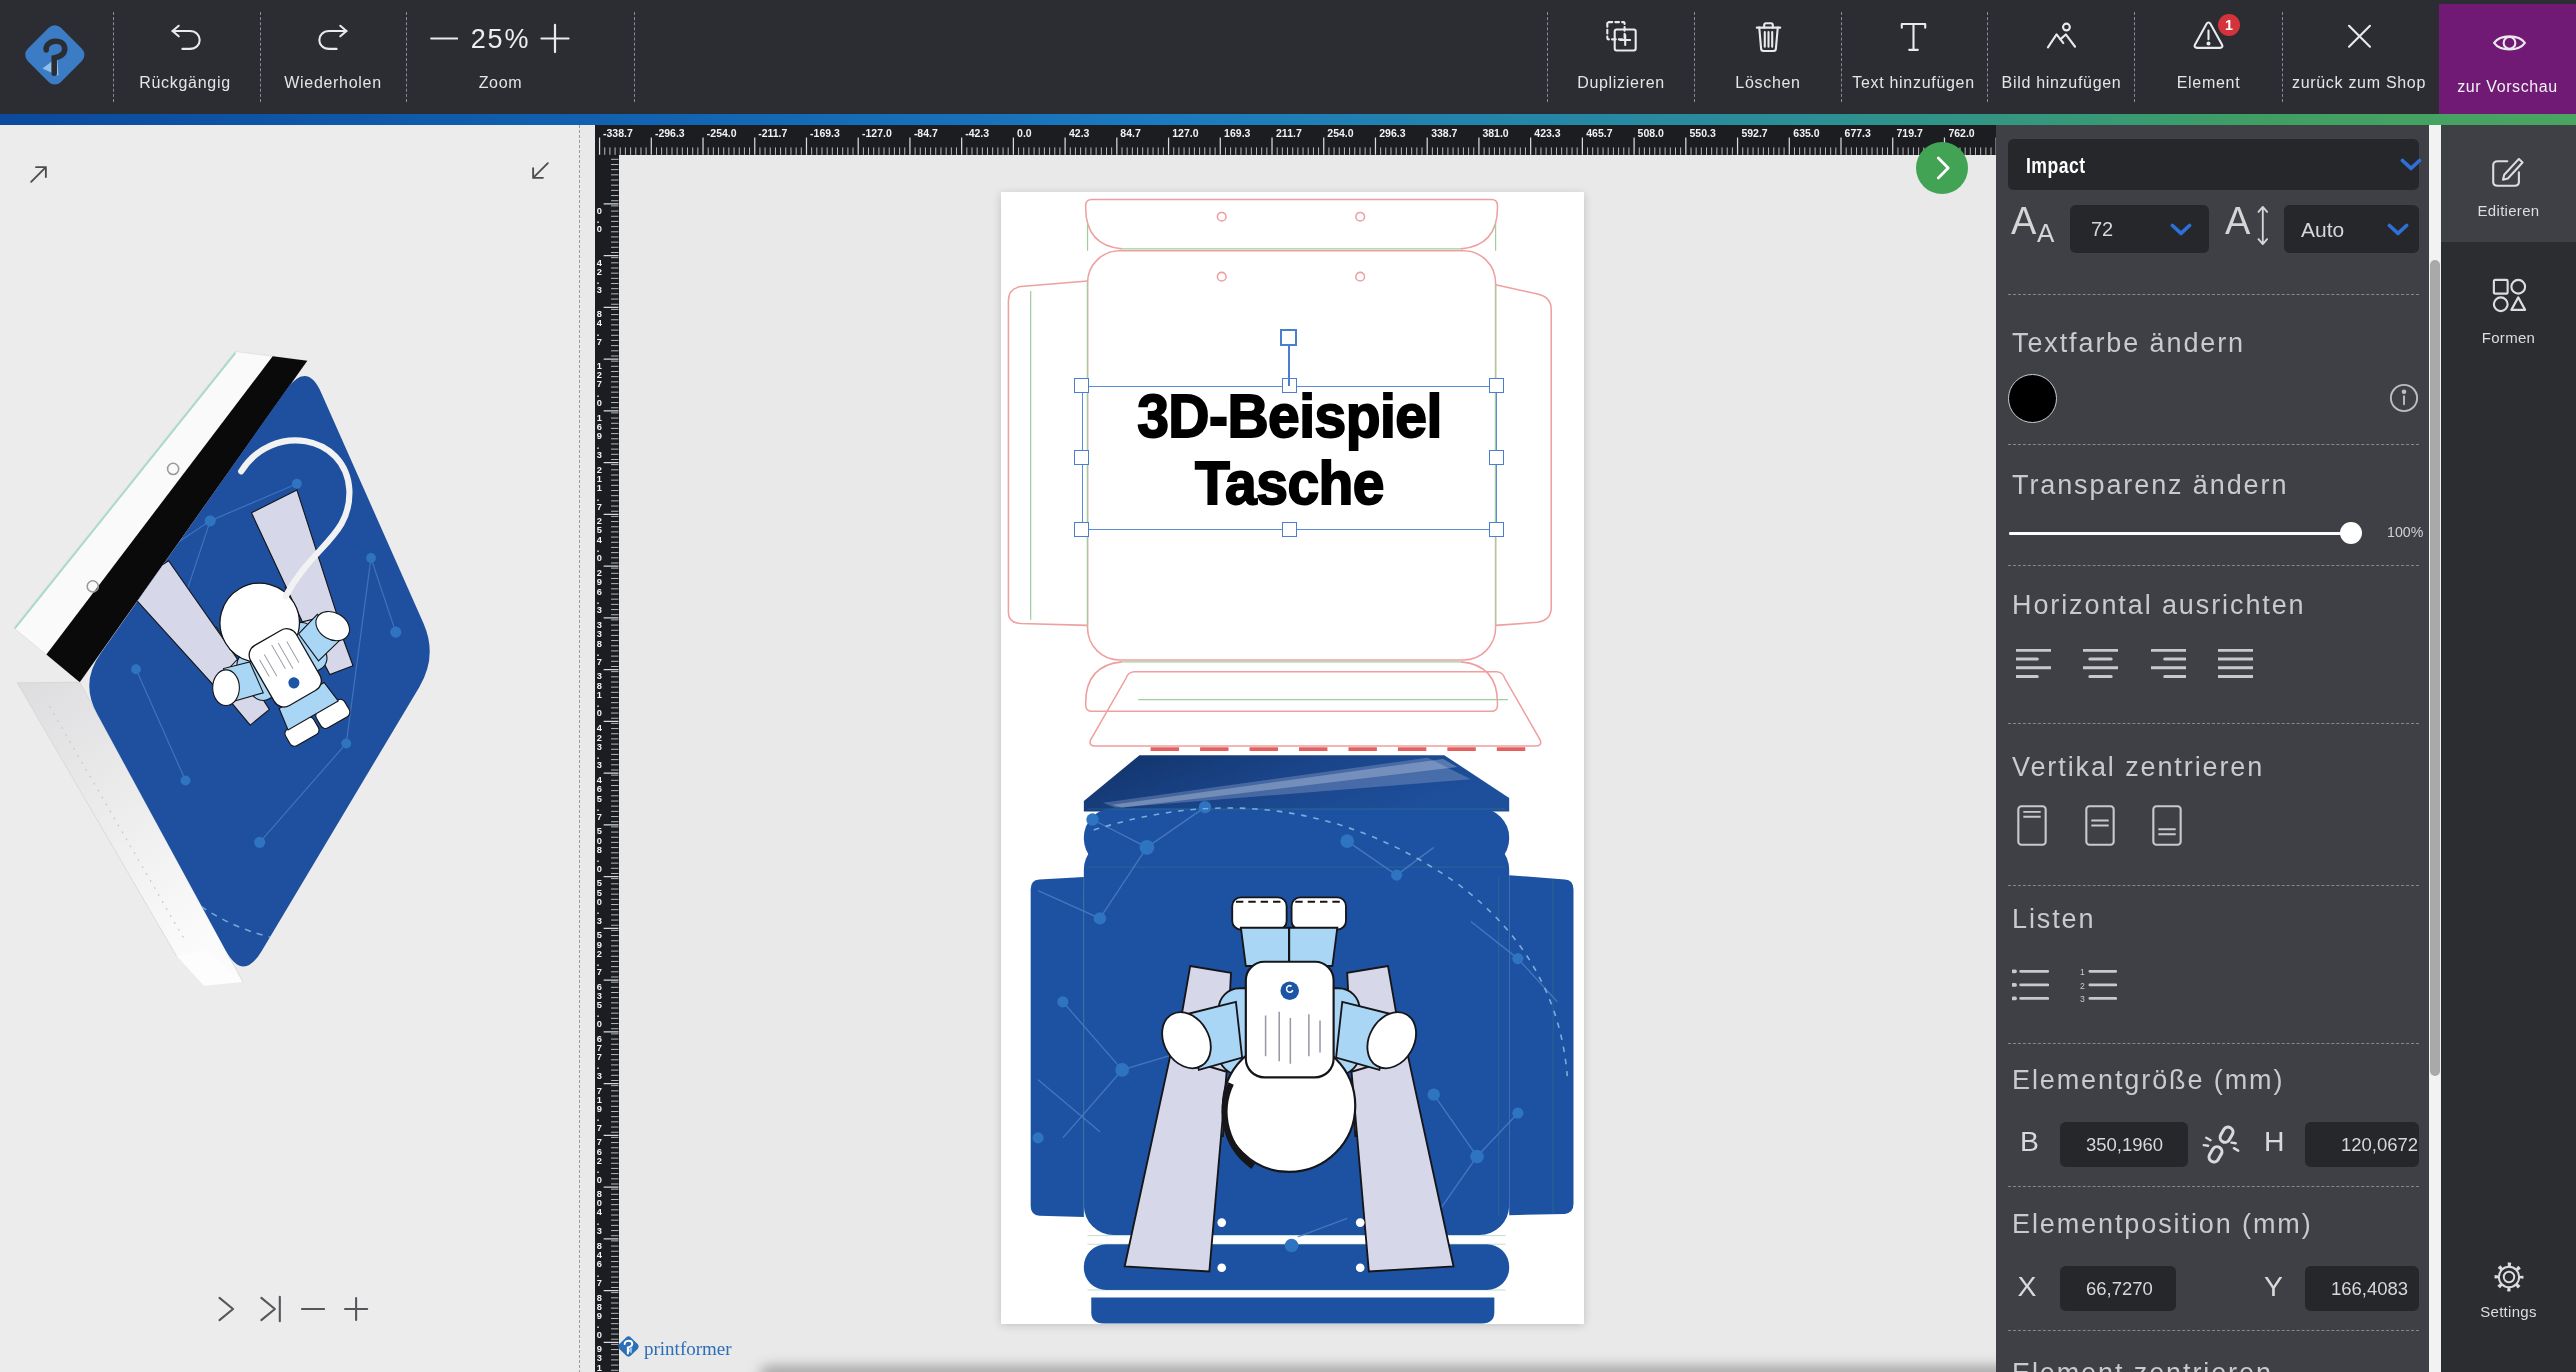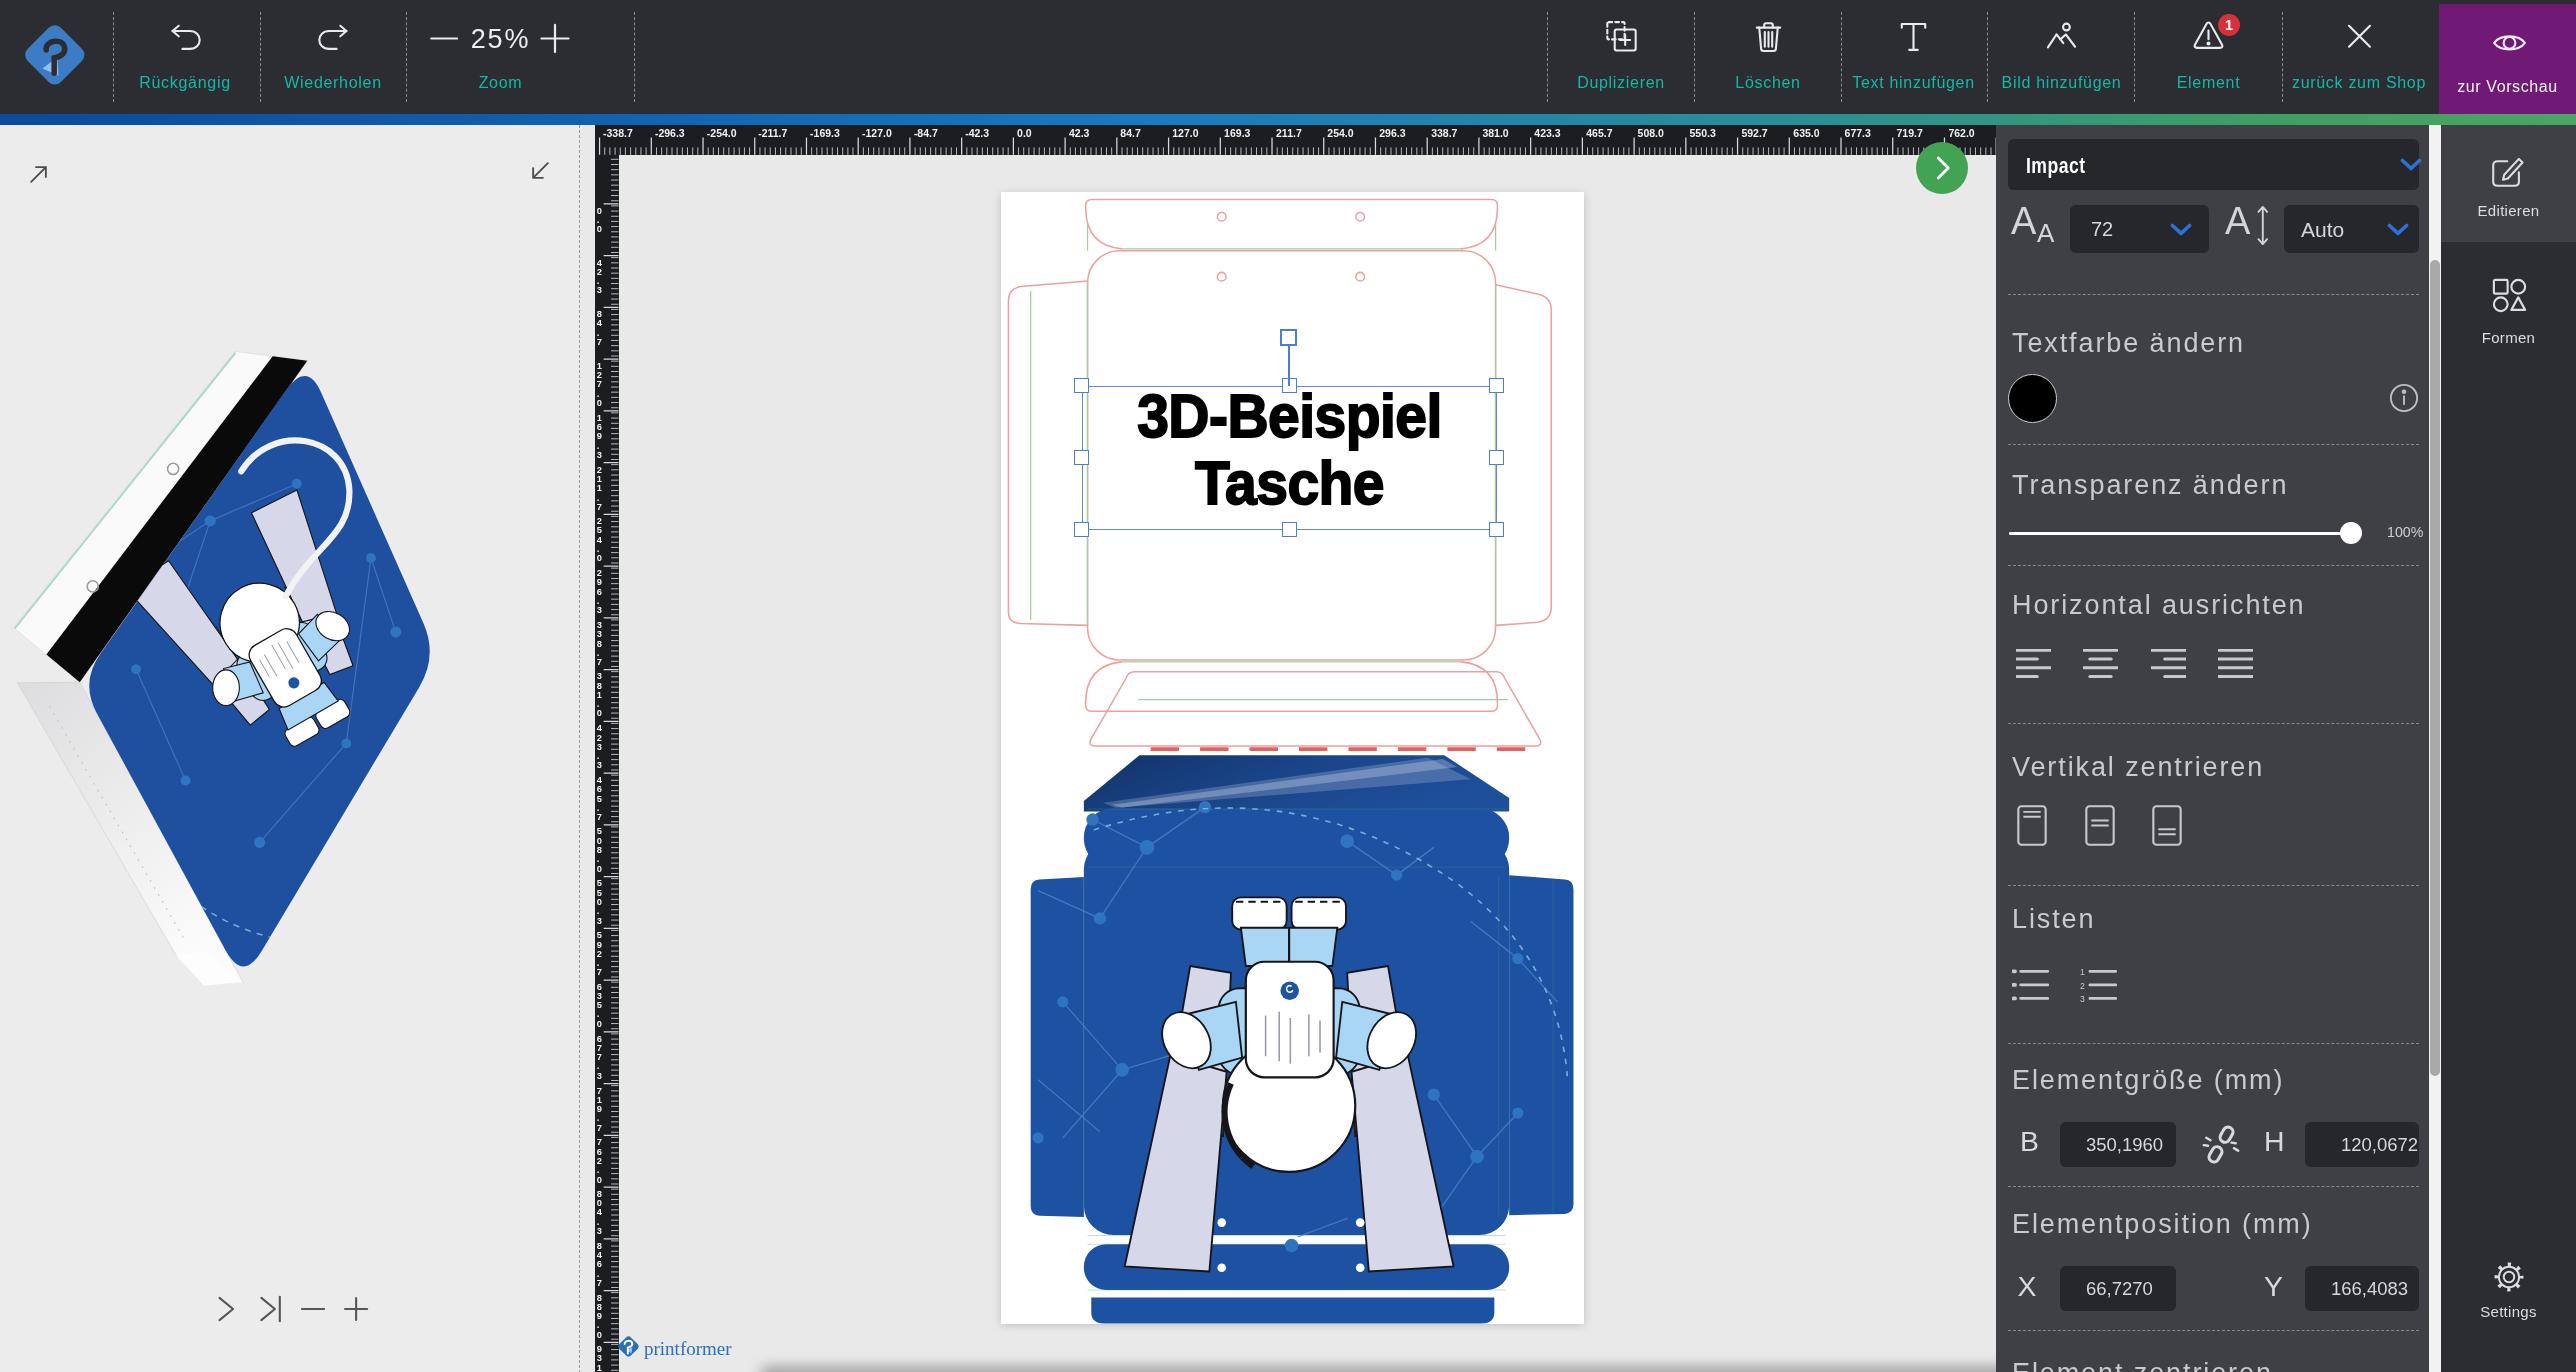--- a/index.html
+++ b/index.html
@@ -2,21 +2,21 @@
 <html style="font-size:10px"><head><meta charset="utf-8">
 <style>
 *{margin:0;padding:0;box-sizing:border-box}
 html,body{width:2576px;height:1372px;overflow:hidden}
 body{font-family:"Liberation Sans",sans-serif;background:#e9e9e9}
 #root{position:relative;width:2576px;height:1372px;overflow:hidden}
 .abs{position:absolute}
 .toolbar{left:0;top:0;width:2576px;height:114px;background:#2b2d33}
 .tsep{top:12.4px;height:90px;width:0;border-left:1.2px dashed #888c94}
 .titem{top:0;height:114px;color:#e3e4e6;text-align:center}
-.tlabel{width:100%;top:74px;font-size:16px;letter-spacing:0.7px;color:#14b8a6}
+.tlabel{width:100%;top:74px;font-size:16px;letter-spacing:0.7px;color:#e5e5e5}
 .greenblk{left:2439px;top:4px;width:137px;height:134px;background:#701a75;color:#fff}
 .progress{left:0;top:114px;width:2576px;height:10.5px;background:linear-gradient(90deg,#0b4a9c 0%,#1263b1 25%,#1b7ac0 45%,#2b8f96 70%,#3f9f63 88%,#4aa561 100%)}
 .leftpanel{left:0;top:125px;width:580px;height:1248px;background:#ececec;border-right:1.2px dashed #9a9a9a}
 .canvas{left:581px;top:125px;width:1415px;height:1248px;background:#e9e9e9}
 .ruler{background:#1b1d21}
 .artboard{left:1001px;top:192px;width:583px;height:1132px;background:#fff;box-shadow:0 1.9px 8.7px rgba(0,0,0,.18)}
 .sidebar{left:1996px;top:125px;width:433px;height:1248px;background:#3e4045;color:#c9cacd}
 .slabel{left:16px;font-size:27px;letter-spacing:1.9px;color:#c9cacd;white-space:nowrap}
 .ssep{left:12.4px;width:411px;height:0;border-top:1.9px dashed #85878c}
 .sinput{background:#25272b;border-radius:5.6px;color:#d6d7d9;font-size:18.5px}
@@ -451,21 +451,21 @@
         <path d="M2 5 H5 M2 27 H5 M2 49 H5" stroke-width="6"></path>
       </svg>
       <svg class="abs" style="left:84px;top:843px" width="37" height="35" viewBox="0 0 60 56" stroke="#c8c9cc" stroke-width="4.5" stroke-linecap="round">
         <path d="M16 5 H58 M16 27 H58 M16 49 H58"></path>
         <text x="0" y="11" font-size="14" fill="#c8c9cc" stroke="none">1</text>
         <text x="0" y="33" font-size="14" fill="#c8c9cc" stroke="none">2</text>
         <text x="0" y="55" font-size="14" fill="#c8c9cc" stroke="none">3</text>
       </svg>
       <div class="abs slabel" style="top:940px">Elementgröße (mm)</div>
       <div class="abs" style="left:24px;top:1000px;font-size:28.4px;font-weight:300;color:#d8d9db">B</div>
-      <div class="abs sinput" style="left:64px;top:997px;width:116px;height:45px;line-height:45px;padding-left:26px">350,1960</div>
+      <div class="abs sinput" style="left:64px;top:997px;width:128px;height:45px;line-height:45px;padding-left:26px">350,1960</div>
       <svg class="abs" style="left:205px;top:998px" width="40" height="43" viewBox="0 0 64 70" stroke="#d8d9db" stroke-width="5" fill="none" stroke-linecap="round">
         <rect x="33" y="6" width="16" height="26" rx="8" transform="rotate(30 41 19)"></rect>
         <rect x="15" y="38" width="16" height="26" rx="8" transform="rotate(30 23 51)"></rect>
         <path d="M8 24 L15 28 M4 36 L11 37 M56 33 L49 32 M60 45 L53 41" stroke-width="4"></path>
       </svg>
       <div class="abs" style="left:268px;top:1000px;font-size:28.4px;font-weight:300;color:#d8d9db">H</div>
       <div class="abs sinput" style="left:309px;top:997px;width:114px;height:45px;line-height:45px;padding-left:36px">120,0672</div>
       <div class="abs slabel" style="top:1084px">Elementposition (mm)</div>
       <div class="abs" style="left:21.6px;top:1145px;font-size:28.4px;font-weight:300;color:#d8d9db">X</div>
       <div class="abs sinput" style="left:64px;top:1141px;width:116px;height:45px;line-height:45px;padding-left:26px">66,7270</div>

